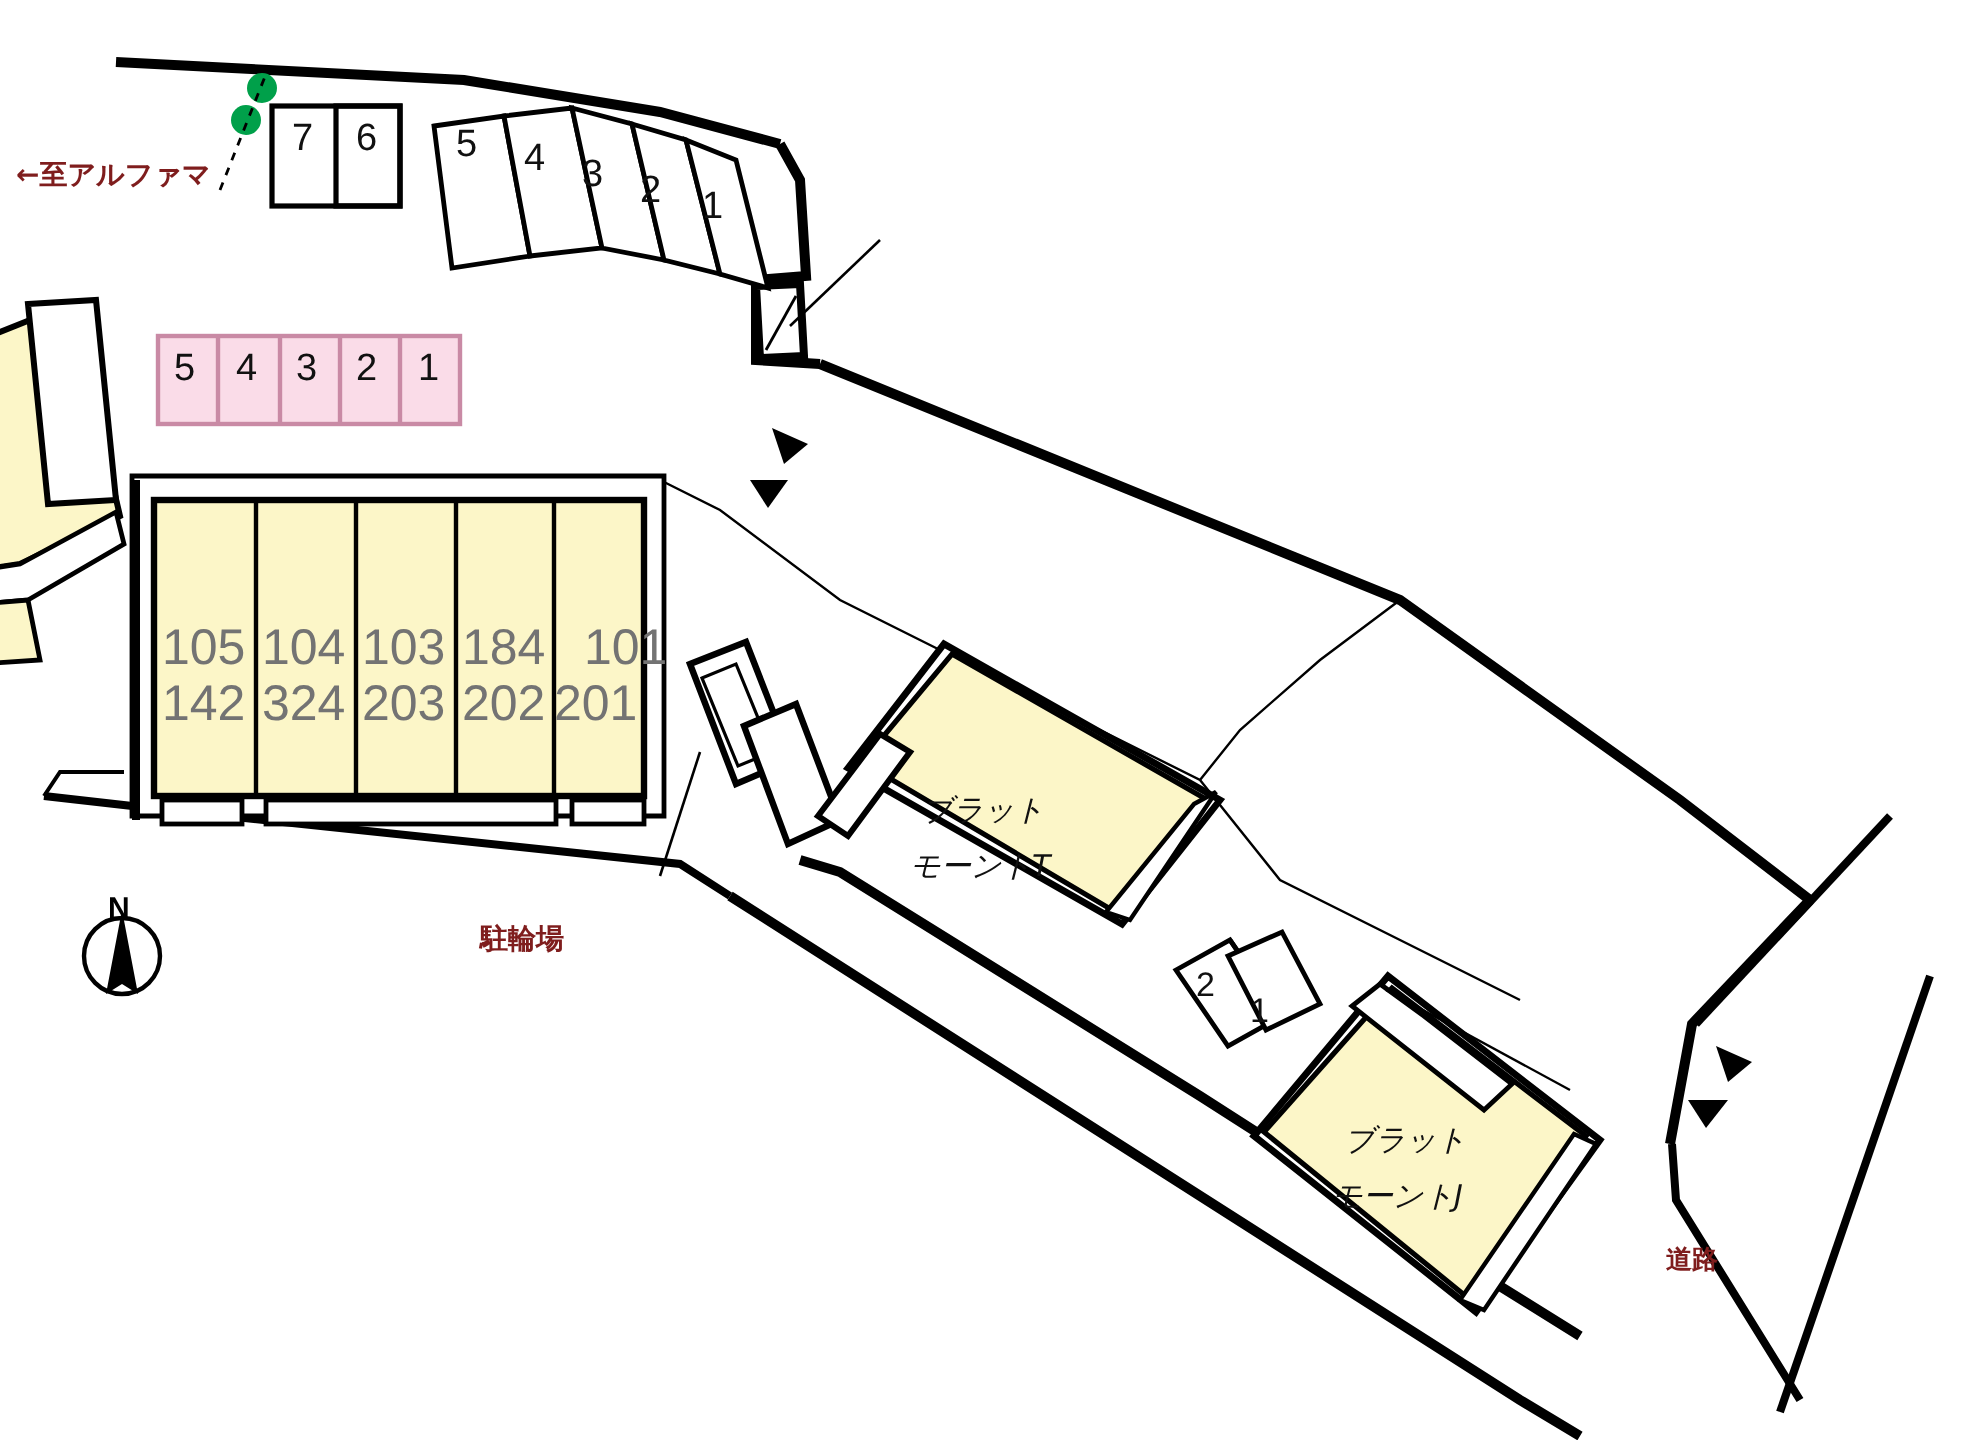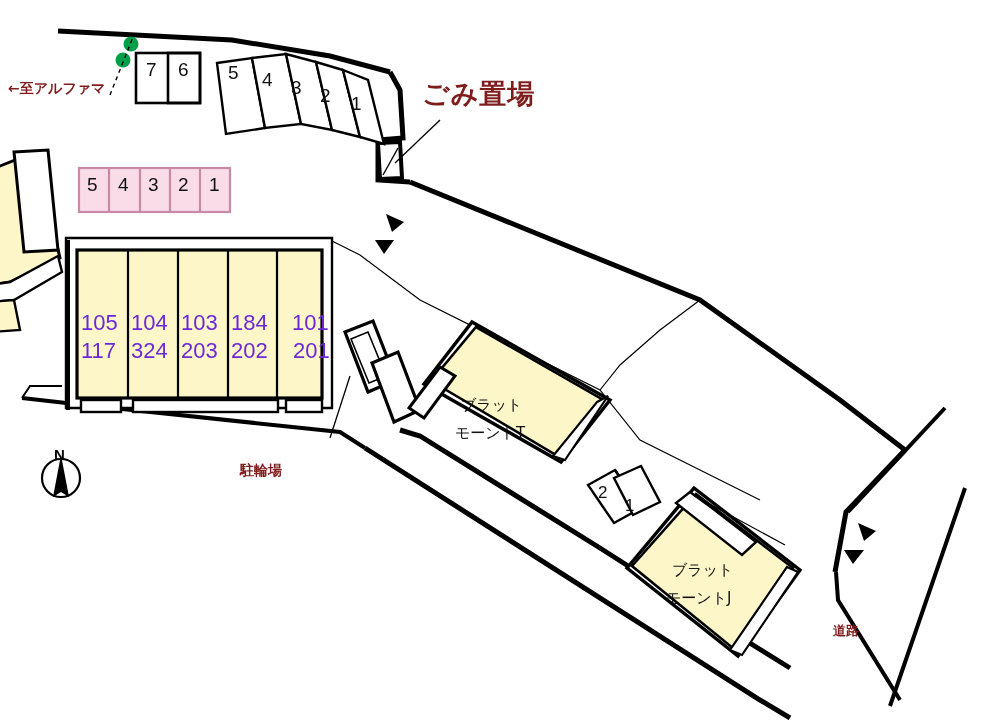--- a/index.html
+++ b/index.html
@@ -38,34 +38,35 @@
     position: absolute;
     font-family: "Liberation Sans", "DejaVu Sans", sans-serif;
     font-size: 19px;
     color: #111111;
     line-height: 1;
     white-space: nowrap;
   }
   .unit-txt {
     position: absolute;
     font-family: "Liberation Sans", "DejaVu Sans", sans-serif;
-    font-size: 22px;
-    color: #6d28d9;
+    font-size: 25px;
+    color: #737373;
     line-height: 1;
     white-space: nowrap;
     text-align: right;
   }
   .bldg-name {
     position: absolute;
     font-family: "DejaVu Sans", "Liberation Sans", sans-serif;
     font-size: 15px;
     color: #111111;
     line-height: 1.25;
     white-space: nowrap;
     text-align: center;
+    font-style: italic;
   }
   .big-jp {
     font-size: 27px;
     letter-spacing: 1px;
   }
   .med-jp {
     font-size: 14px;
     letter-spacing: 0px;
   }
   .small-jp {
@@ -191,21 +192,20 @@
     <path d="M 844 550 L 864 550 L 853 564 Z" fill="#000"></path>
 
     <path d="M 395 163 L 440 120" fill="none" stroke="#000" stroke-width="1.3"></path>
 
     <circle cx="61" cy="478" r="19" fill="#ffffff" stroke="#000" stroke-width="2.2"></circle>
     <path d="M 61 455 L 69 497 L 61 492 L 53 497 Z" fill="#000"></path>
   </svg>
 
   <div class="lbl lbl-jp small-jp" style="left:8px; top:81px;">←至アルファマ</div>
 
-  <div class="lbl lbl-jp big-jp" style="left:422px; top:80px;">ごみ置場</div>
 
   <div class="lbl lbl-jp med-jp" style="left:240px; top:463px;">駐輪場</div>
 
   <div class="lbl lbl-jp tiny-jp" style="left:833px; top:624px;">道路</div>
 
   <div class="compass-n" style="left:54px; top:446px;">N</div>
 
   <div class="stall-num" style="left:146px; top:60px;">7</div>
   <div class="stall-num" style="left:178px; top:60px;">6</div>
 
@@ -224,25 +224,25 @@
   <div class="stall-num" style="left:598px; top:484px; font-size:17px;">2</div>
   <div class="stall-num" style="left:625px; top:497px; font-size:17px;">1</div>
 
 
   <div class="unit-txt" style="left:81px; top:312px;">105</div>
   <div class="unit-txt" style="left:131px; top:312px;">104</div>
   <div class="unit-txt" style="left:181px; top:312px;">103</div>
   <div class="unit-txt" style="left:231px; top:312px;">184</div>
   <div class="unit-txt" style="left:292px; top:312px;">101</div>
 
-  <div class="unit-txt" style="left:81px; top:340px;">117</div>
+  <div class="unit-txt" style="left:81px; top:340px;">142</div>
   <div class="unit-txt" style="left:131px; top:340px;">324</div>
   <div class="unit-txt" style="left:181px; top:340px;">203</div>
   <div class="unit-txt" style="left:231px; top:340px;">202</div>
-  <div class="unit-txt" style="left:280px; top:340px;padding-left:13px;">201</div>
+  <div class="unit-txt" style="left:264px; top:340px;padding-left:13px;">201</div>
 
   <div class="bldg-name" style="left:461px; top:396px;">ブラット</div>
   <div class="bldg-name" style="left:455px; top:424px;">モーントT</div>
 
   <div class="bldg-name" style="left:672px; top:561px;">ブラット</div>
   <div class="bldg-name" style="left:666px; top:589px;">モーントJ</div>
 
 </div>
 
 </body></html>

